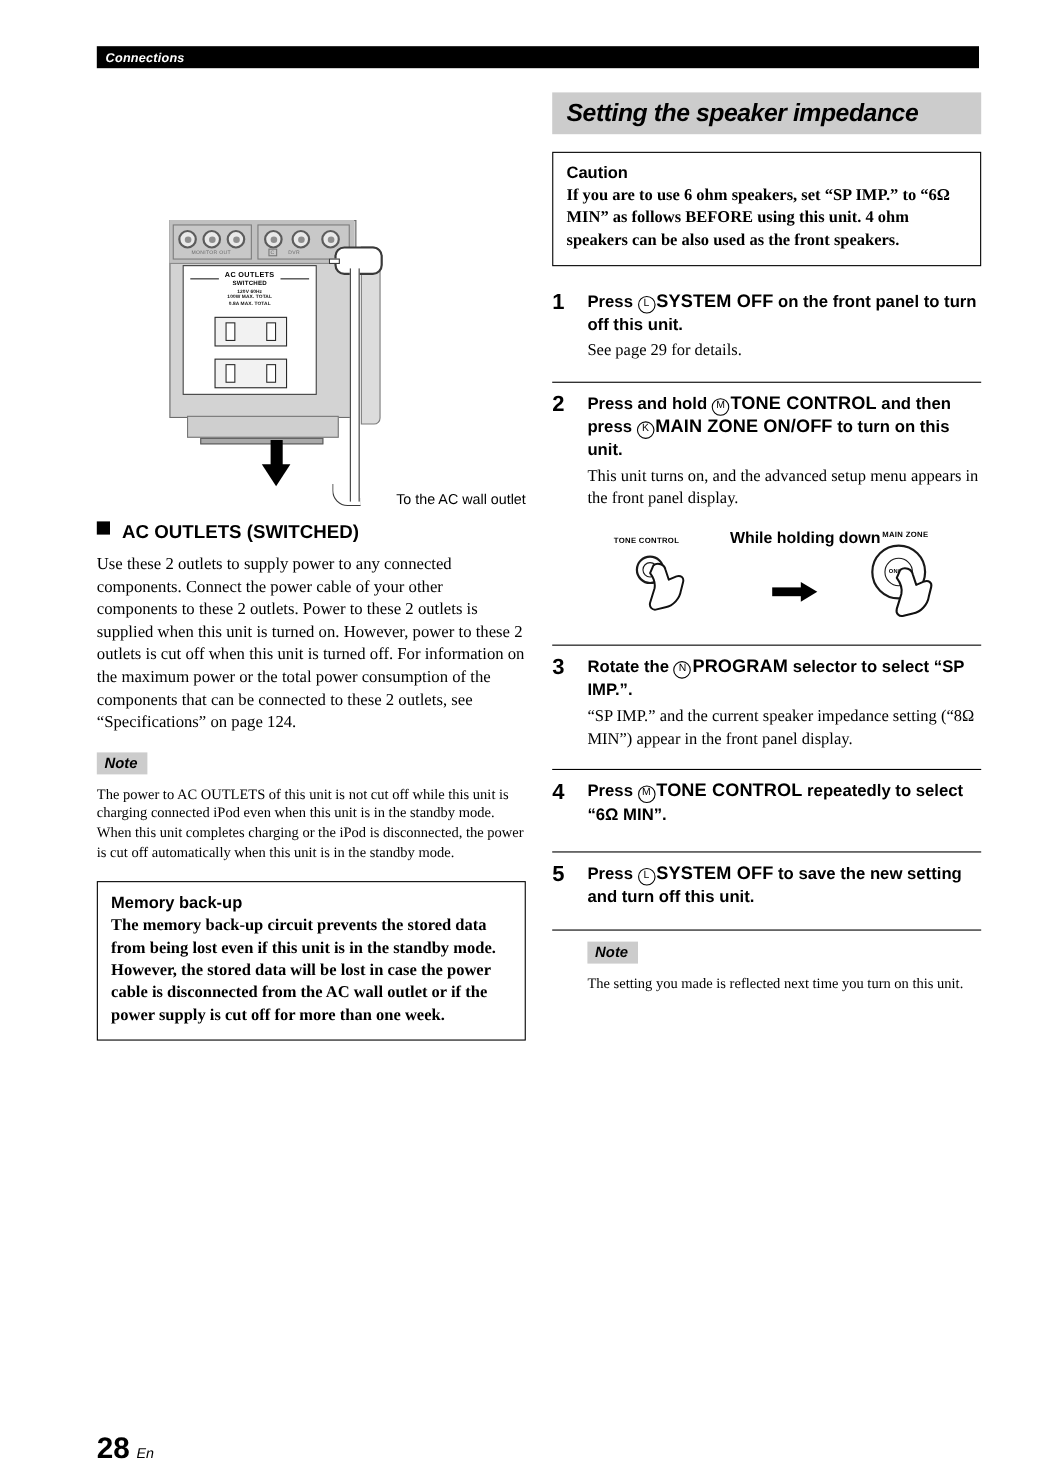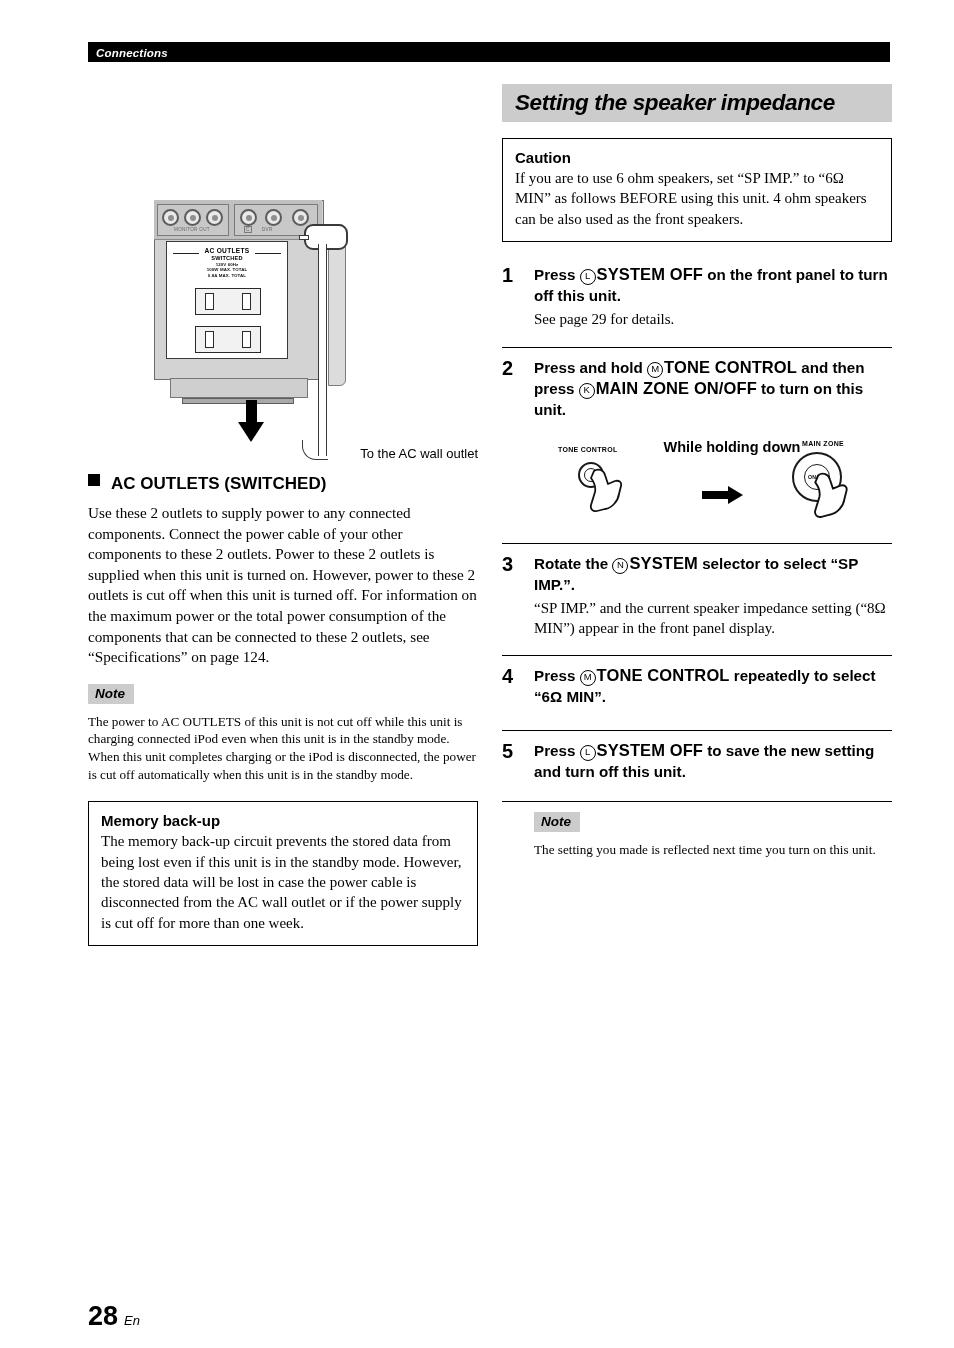--- a/index.html
+++ b/index.html
@@ -362,20 +362,21 @@
     font-family: "Liberation Sans", sans-serif;
     font-weight: bold;
     font-size: 15px;
     margin: 0 0 2px 0;
   }
   .framed p {
     font-family: "Liberation Serif", serif;
     font-size: 15px;
     line-height: 20.4px;
     margin: 0;
+    font-weight: bold;
   }
 
   
   .step {
     border-top: 1.6px solid #000;
     padding-top: 9px;
     margin-top: 11px;
     display: flex;
     align-items: flex-start;
   }
@@ -615,20 +616,21 @@
     <div class="step-main">
       <p class="step-title"><span>Press </span><span class="circ">L</span><span class="btn">SYSTEM OFF</span><span> on the front panel to turn off this unit.</span></p>
       <p class="step-desc">See page 29 for details.</p>
     </div>
   </div>
 
   <div class="step">
     <span class="step-num">2</span>
     <div class="step-main">
       <p class="step-title"><span>Press and hold </span><span class="circ">M</span><span class="btn">TONE CONTROL</span><span> and then press </span><span class="circ">K</span><span class="btn">MAIN ZONE ON/OFF</span><span> to turn on this unit.</span></p>
+      <p class="step-desc">This unit turns on, and the advanced setup menu appears in the front panel display.</p>
 
       <div class="knobfig">
         <span class="knob-label" style="left:24px; top:10px;">TONE CONTROL</span>
 
         <span class="knob" style="left:44px; top:26px; width:26px; height:26px;"></span>
         <span class="knob-inner" style="left:50px; top:32px; width:14px; height:14px;"></span>
         <svg class="hand" style="left:54px; top:32px;" width="42" height="48" viewBox="0 0 42 48">
           <path d="M6 3 C10 0 16 2 17 7 L20 16 L27 13 C31 12 34 14 33 18 L31 26 C30 33 24 40 17 41 L9 43 C5 44 2 41 3 37 L7 24 C8 19 6 14 3 10 Z" fill="#ffffff" stroke="#111" stroke-width="1.8" stroke-linejoin="round"></path>
         </svg>
 
@@ -645,21 +647,21 @@
         <svg class="hand" style="left:278px; top:36px;" width="44" height="50" viewBox="0 0 42 48">
           <path d="M6 3 C10 0 16 2 17 7 L20 16 L27 13 C31 12 34 14 33 18 L31 26 C30 33 24 40 17 41 L9 43 C5 44 2 41 3 37 L7 24 C8 19 6 14 3 10 Z" fill="#ffffff" stroke="#111" stroke-width="1.8" stroke-linejoin="round"></path>
         </svg>
       </div>
     </div>
   </div>
 
   <div class="step">
     <span class="step-num">3</span>
     <div class="step-main">
-      <p class="step-title"><span>Rotate the </span><span class="circ">N</span><span class="btn">SYSTEM</span><span> selector to select “SP IMP.”.</span></p>
+      <p class="step-title"><span>Rotate the </span><span class="circ">N</span><span class="btn">PROGRAM</span><span> selector to select “SP IMP.”.</span></p>
       <p class="step-desc">“SP IMP.” and the current speaker impedance setting (“8Ω MIN”) appear in the front panel display.</p>
     </div>
   </div>
 
   <div class="step">
     <span class="step-num">4</span>
     <div class="step-main">
       <p class="step-title" style="margin-bottom:12px;"><span>Press </span><span class="circ">M</span><span class="btn">TONE CONTROL</span><span> repeatedly to select “6Ω MIN”.</span></p>
     </div>
   </div>

